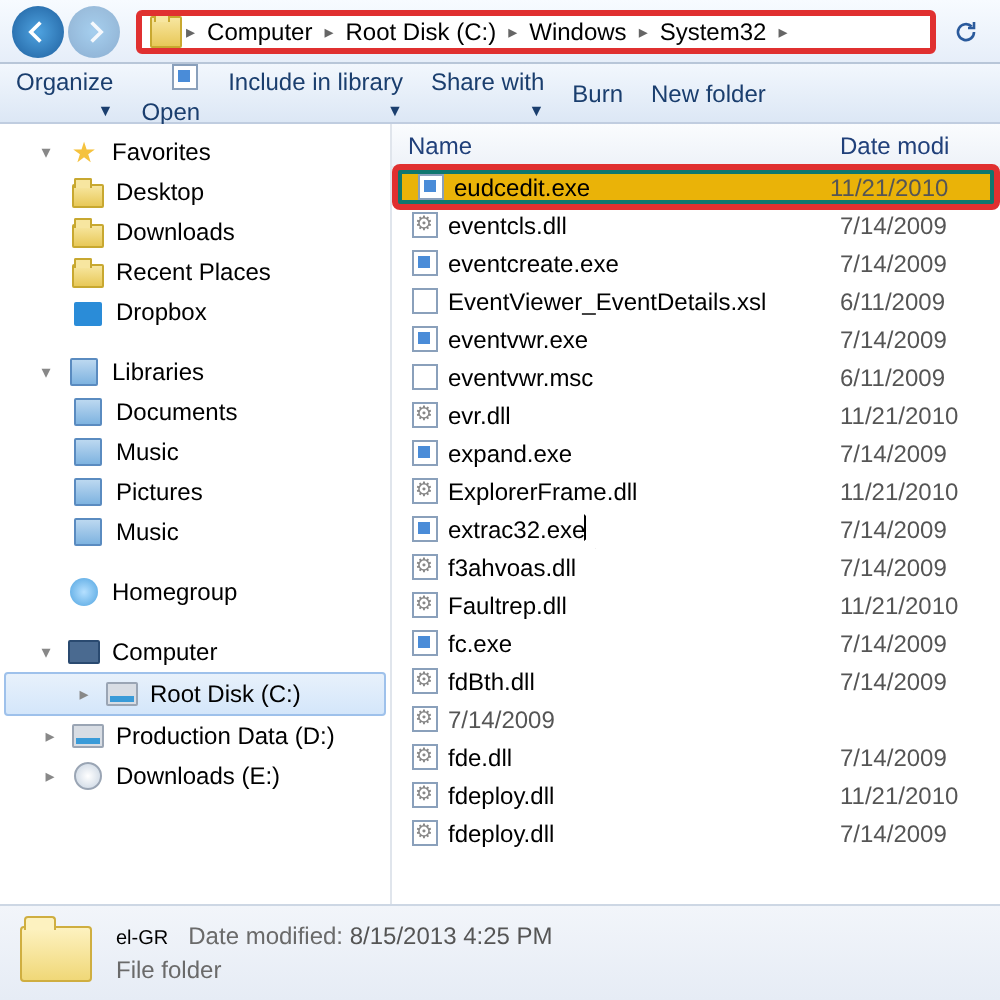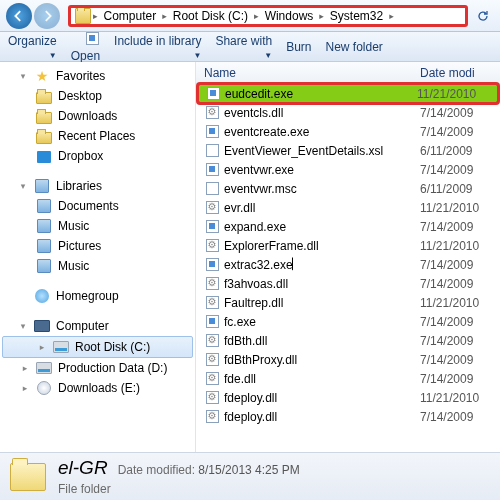--- a/index.html
+++ b/index.html
@@ -35,37 +35,37 @@
   .fld::before{content:"";position:absolute;top:-4px;left:0;width:7px;height:4px;background:#f7e6a0;border:1px solid #c8a830;border-bottom:none;border-radius:1px 1px 0 0;}
   .lib{width:14px;height:14px;background:linear-gradient(#bcd8f0,#7eb3e0);border:1px solid #5a8bc0;border-radius:1px;}
   .hg{width:14px;height:14px;border-radius:50%;background:radial-gradient(#b5e0ff,#4fa3e0);}
   .mon{width:16px;height:12px;background:#4a6a90;border:1px solid #2a4a70;border-radius:1px;}
   .dbx{width:14px;height:12px;background:#2a8cd8;border-radius:1px;position:relative;top:1px;}
   .list { flex:1; overflow:hidden; }
   .lhdr { display:flex; height:22px; align-items:center; border-bottom:1px solid #e3e7ed; background:linear-gradient(#fafcfe,#eef2f8); color:#20407a; }
   .col-n{flex:1;padding-left:8px;}
   .col-d{width:80px;}
   .row { display:flex; align-items:center; height:19px; padding-left:8px; }
-  .row.sel { background:#84cc16; border:1px solid #0f766e; border-radius:2px; margin:0 2px; padding-left:6px;align-items:center; }
+  .row.sel { background:#eab308; border:3px solid #0f766e; border-radius:2px; margin:0 2px; padding-left:6px;align-items:center; }
   .row.hl { outline:3px solid #e03030; outline-offset:-1px; }
   .rico{width:16px;height:16px;display:inline-flex;align-items:center;justify-content:center;margin-right:4px;}
   .exe{width:13px;height:13px;background:#fff;border:1px solid #8aa0bb;position:relative;}
   .exe::after{content:"";position:absolute;top:2px;left:2px;width:6px;height:6px;background:#4a8cd8;}
   .dll{width:13px;height:13px;background:#fff;border:1px solid #8aa0bb;position:relative;}
   .dll::after{content:"⚙";position:absolute;top:-1px;left:1px;font-size:10px;color:#888;}
   .xsl,.msc{width:13px;height:13px;background:#fff;border:1px solid #8aa0bb;}
   .rn{flex:1;white-space:nowrap;overflow:hidden;}
   .rd{width:80px;color:#555;white-space:nowrap;}
   .cursor{position:relative;}
   .cursor::after{content:"";position:absolute;left:96px;top:2px;width:12px;height:16px;background:#fff;border:1px solid #000;clip-path:polygon(0 0,0 75%,25% 60%,40% 95%,55% 88%,42% 55%,70% 55%);}
   .status { height:48px; background:linear-gradient(#f2f5fa,#e6ecf5); border-top:1px solid #cdd7e4; display:flex; align-items:center; padding:0 10px; gap:12px; }
   .bigfld{width:36px;height:28px;background:linear-gradient(#fdf2c0,#f0d878);border:1px solid #cfae40;border-radius:2px;position:relative;}
   .bigfld::before{content:"";position:absolute;top:-6px;left:1px;width:14px;height:6px;background:#fdf2c0;border:1px solid #cfae40;border-bottom:none;border-radius:2px 2px 0 0;}
   .sinfo{color:#555;line-height:1.4;}
-  .sinfo .n{color:#000;font-size:19px;font-style:italic;}
+  .sinfo .n{color:#000;font-size:10px;}
   .sinfo .meta{color:#6a6a6a;}
 </style>
 </head>
 <body>
 
 <div class="win">
   <div class="addrbar">
     <div class="nav-btns">
       <div class="navbtn">
         <svg width="12" height="12" viewBox="0 0 10 10">
@@ -348,21 +348,20 @@
             <span class="rico">
               <span class="dll"></span>
             </span>
             <span class="rn">fdBth.dll</span>
             <span class="rd">7/14/2009</span>
           </div>
           <div class="row">
             <span class="rico">
               <span class="dll"></span>
             </span>
-            <span class="rn">fdBthProxy.dll</span>
             <span class="rd">7/14/2009</span>
           </div>
           <div class="row">
             <span class="rico">
               <span class="dll"></span>
             </span>
             <span class="rn">fde.dll</span>
             <span class="rd">7/14/2009</span>
           </div>
           <div class="row">

